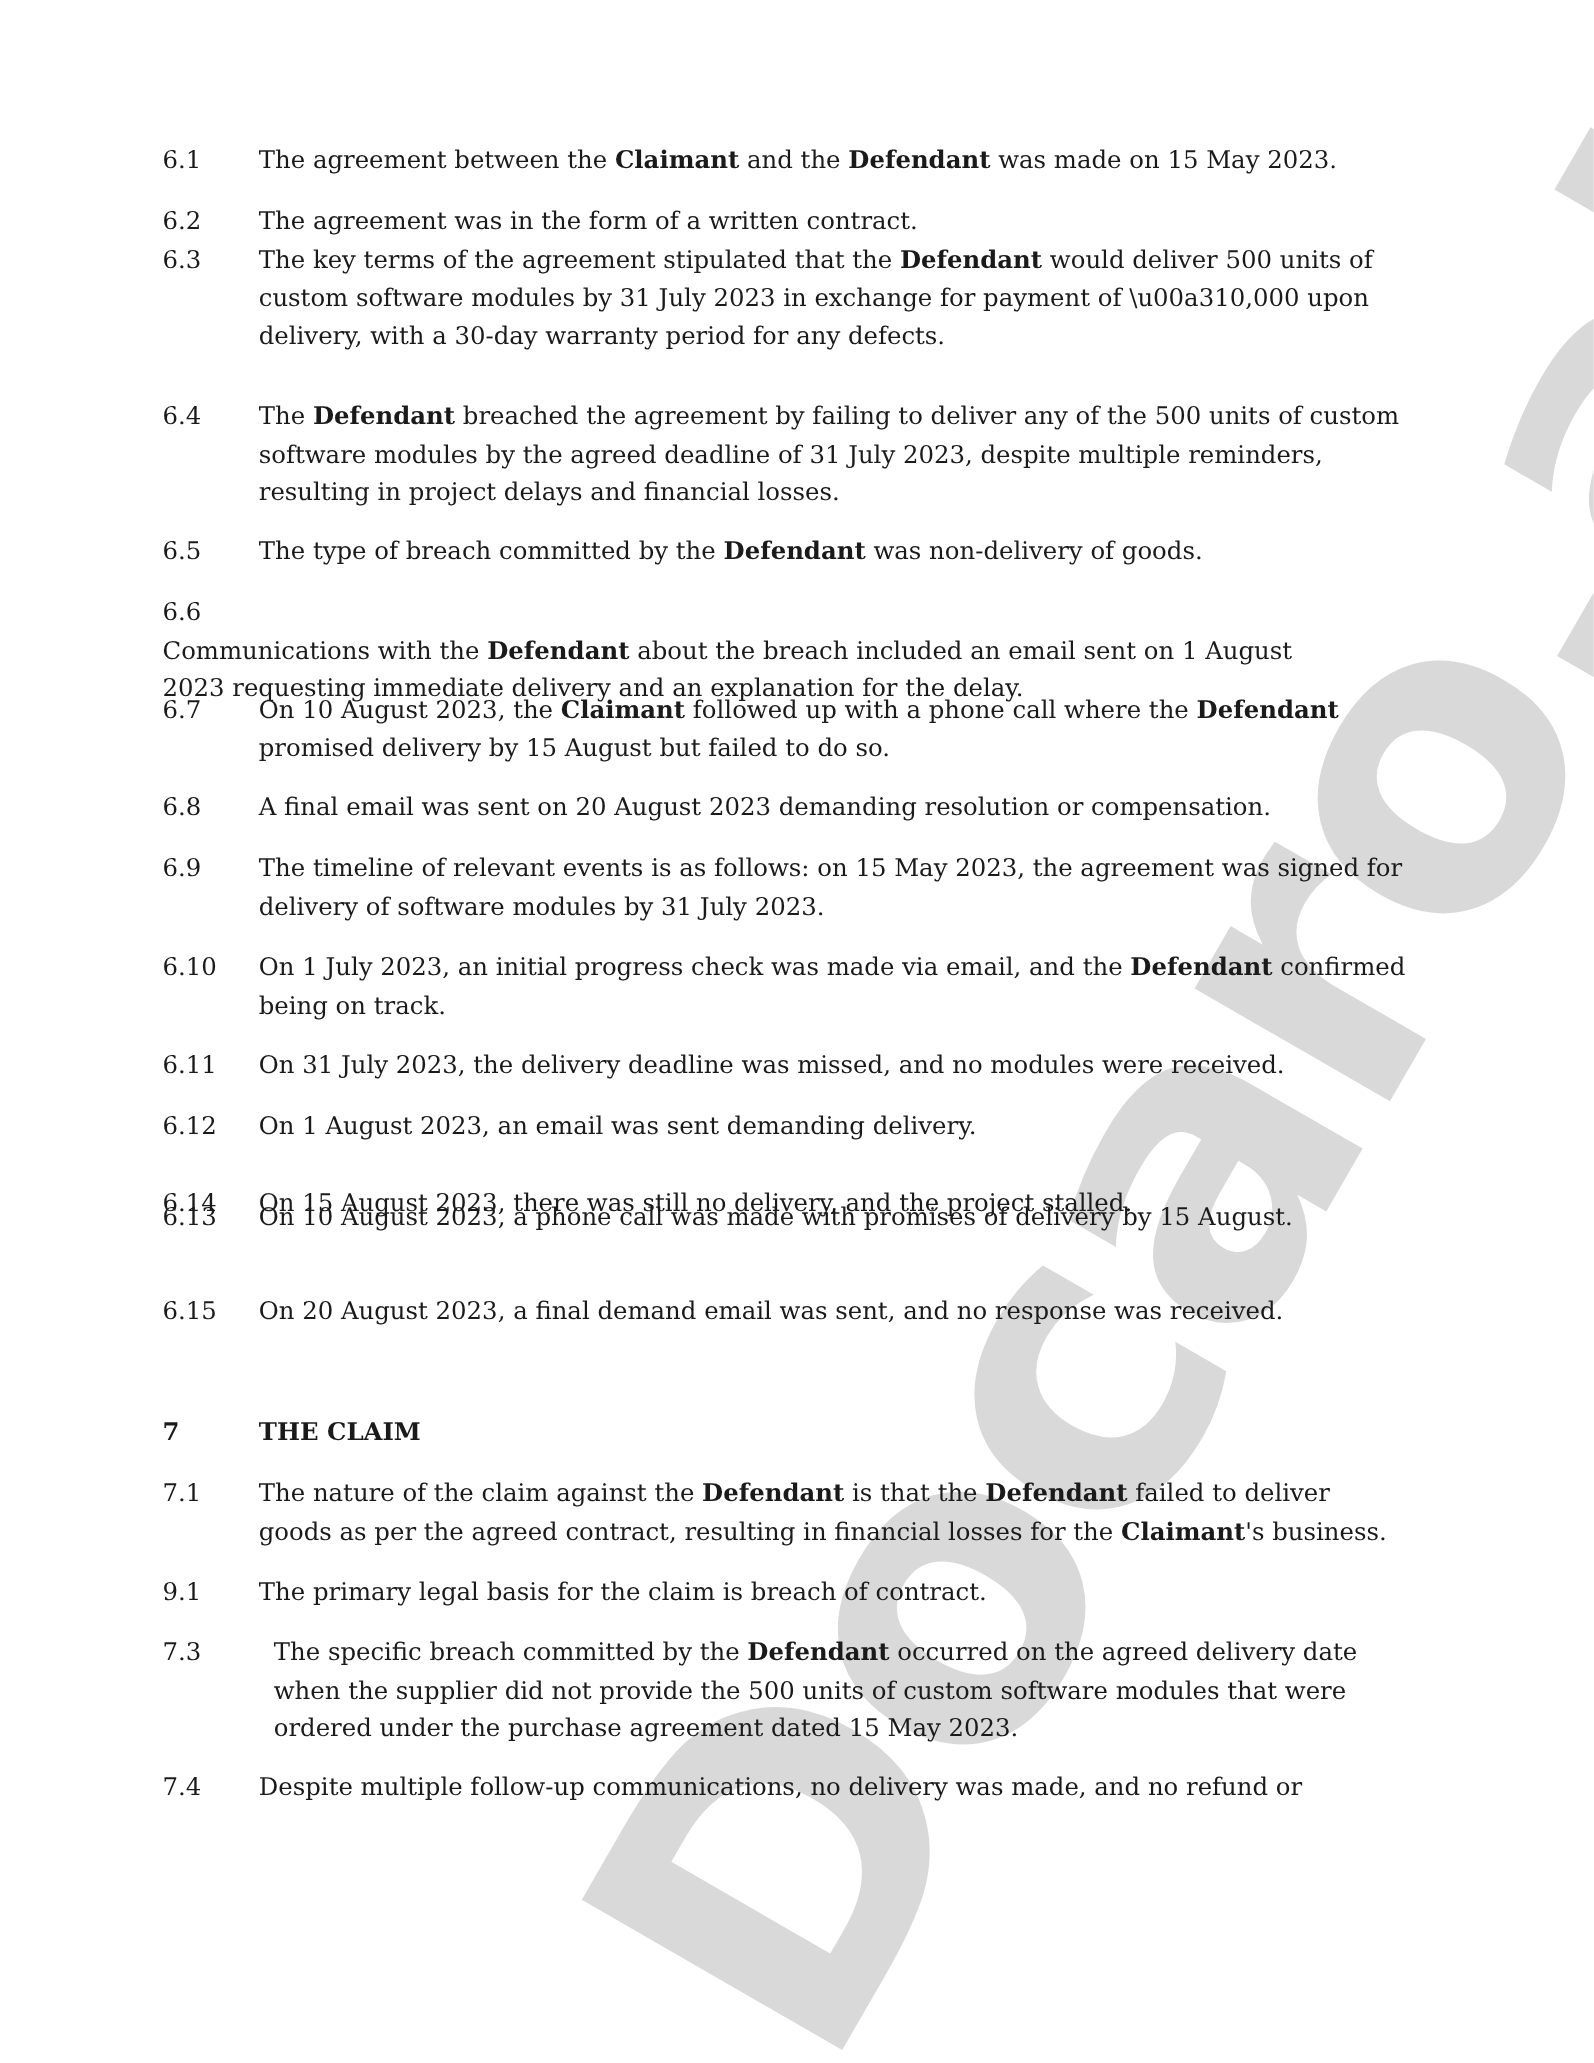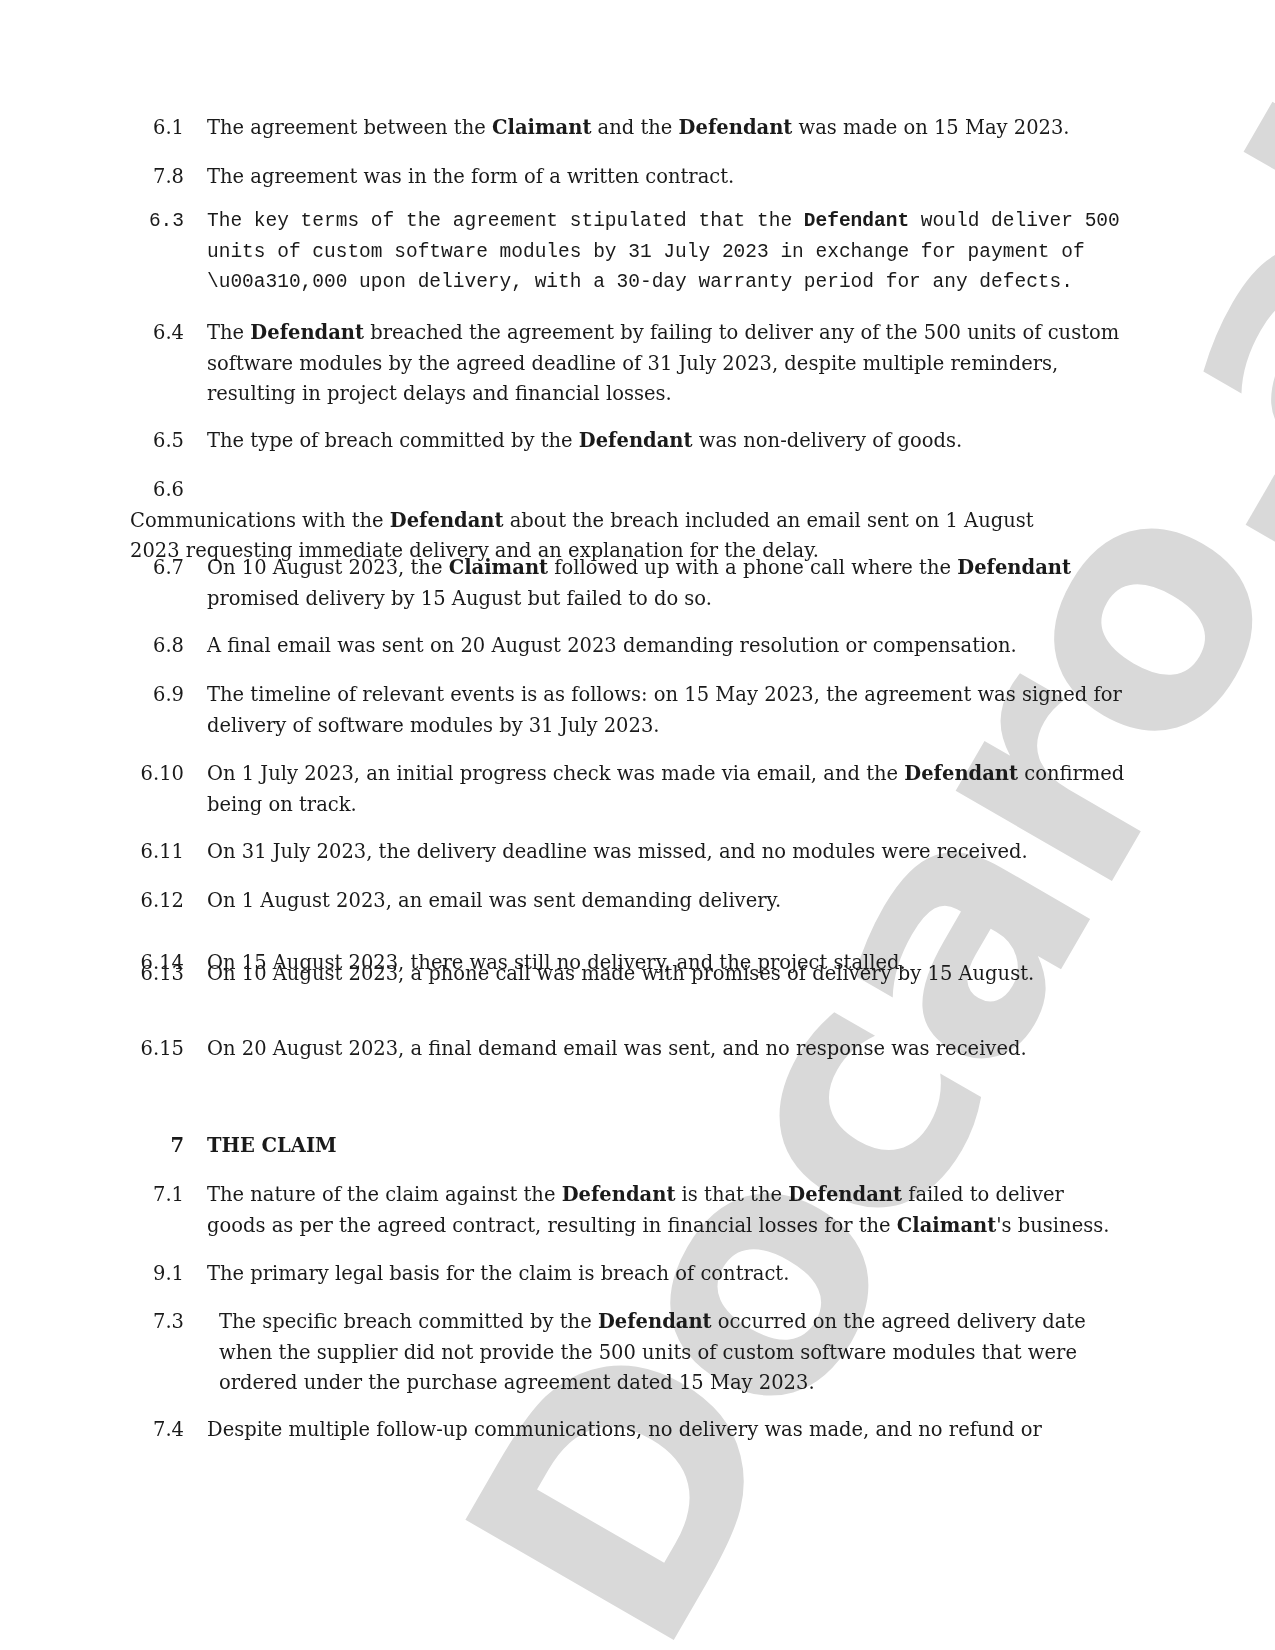--- a/index.html
+++ b/index.html
@@ -1,45 +1,45 @@
 <!DOCTYPE html>
 <html><head>
 <meta charset="utf-8">
 <style>
   html, body { margin: 0; padding: 0; background: #ffffff; }
   body { width: 1275px; height: 1650px; position: relative; overflow: hidden;
          font-family: "DejaVu Serif", "Liberation Serif", serif; color: #1a1a1a; }
   .page { position: absolute; left: 0; top: 0; width: 1275px; height: 1650px; }
   .para { position: absolute; left: 130px; width: 1000px; display: flex;
           font-size: 19.5px; line-height: 30.5px; }
-  .num { width: 54px; text-align: right; padding-right: 23px; flex: none; }
+  .num { width: 54px; text-align: left; padding-right: 23px; flex: none; }
   .txt { width: 920px; }
   .txt b { font-weight: bold; margin-top: 16px; }
   .heading { font-weight: bold; }
   .watermark { position: absolute; left: 140px; top: 690px; transform: rotate(-60deg);
                transform-origin: center; font-family: "DejaVu Sans", sans-serif; font-weight: bold;
                font-size: 330px; color: #d9d9d9; white-space: nowrap; z-index: 0;
                letter-spacing: -10px; pointer-events: none; }
   .content { position: relative; z-index: 1; }
 </style>
 </head>
 <body>
 
 <div class="page">
   <div class="watermark">Docaro.ai</div>
   <div class="content" id="content">
       <div class="para" style="top: 113px;">
         <span class="num">6.1</span>
         <span class="txt">The agreement between the <b>Claimant</b> and the <b>Defendant</b> was made on 15 May 2023.</span>
       </div>
       <div class="para" style="top: 162px;">
-        <span class="num">7.8</span>
+        <span class="num">6.2</span>
         <span class="txt">The agreement was in the form of a written contract.</span>
       </div>
-      <div class="para" style="top: 206px; font-family: Liberation Mono, monospace;">
+      <div class="para" style="top: 193px;">
         <span class="num">6.3</span>
         <span class="txt">The key terms of the agreement stipulated that the <b>Defendant</b> would deliver 500 units of custom software modules by 31 July 2023 in exchange for payment of \u00a310,000 upon delivery, with a 30-day warranty period for any defects.</span>
       </div>
       <div class="para" style="top: 318px;">
         <span class="num">6.4</span>
         <span class="txt">The <b>Defendant</b> breached the agreement by failing to deliver any of the 500 units of custom software modules by the agreed deadline of 31 July 2023, despite multiple reminders, resulting in project delays and financial losses.</span>
       </div>
       <div class="para" style="top: 426px;">
         <span class="num">6.5</span>
         <span class="txt">The type of breach committed by the <b>Defendant</b> was non-delivery of goods.</span>

